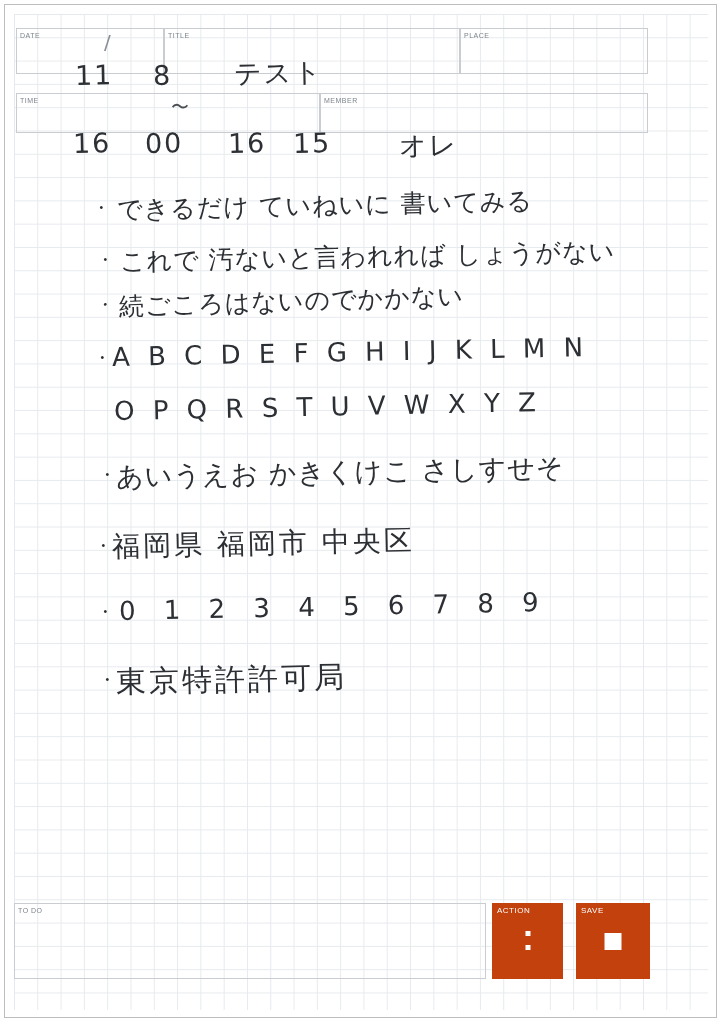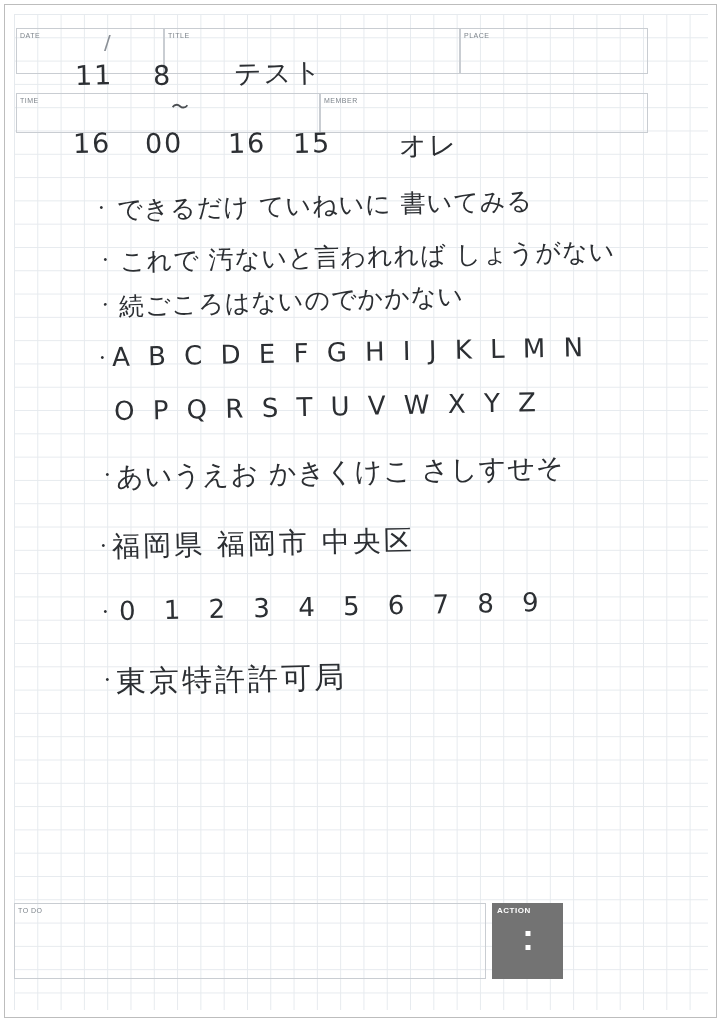--- a/index.html
+++ b/index.html
@@ -99,24 +99,23 @@
     position: absolute;
     left: 14px;
     top: 903px;
     width: 472px;
     height: 76px;
     border: 1px solid #c9cdd2;
     box-sizing: border-box;
   }
   .dark-btn {
     position: absolute;
-    background: #737373;
+    background: #c2410c;
     box-sizing: border-box;
     color: #ffffff;
-    font-weight: bold;
   }
   .dark-btn .btn-label {
     position: absolute;
     top: 3px;
     left: 5px;
     font-size: 8px;
     letter-spacing: 0.5px;
     color: #ffffff;
     font-family: "Liberation Sans", sans-serif;
   }
@@ -213,14 +212,18 @@
   </div>
 
   <div class="dark-btn" style="left:492px; top:903px; width:71px; height:76px;">
     <span class="btn-label">ACTION</span>
     <span class="dots">
       <span></span>
         <span></span>
     </span>
   </div>
 
+  <div class="dark-btn" style="left:576px; top:903px; width:74px; height:76px;">
+    <span class="btn-label">SAVE</span>
+    <span class="save-square"></span>
+  </div>
 
 </div>
 
 </body></html>

